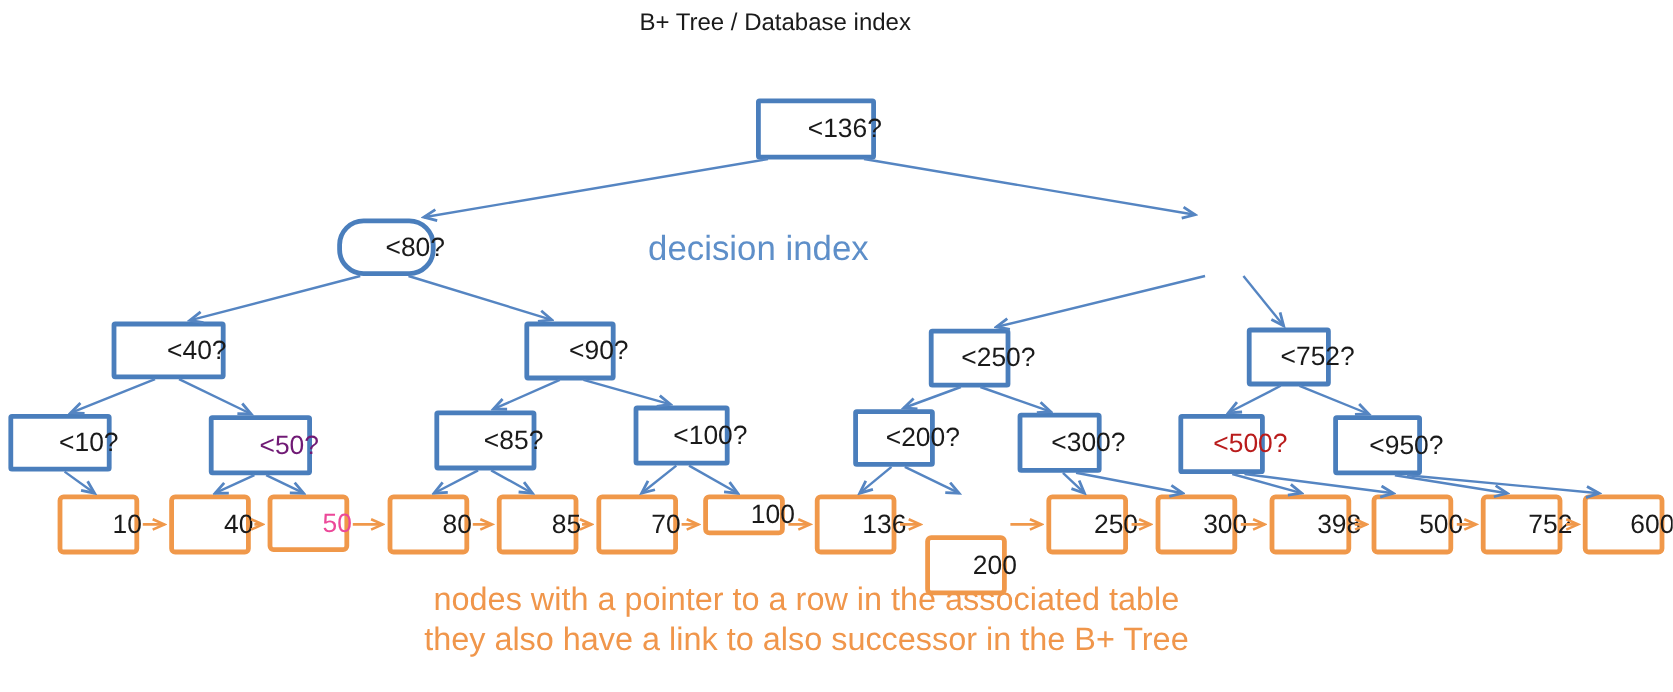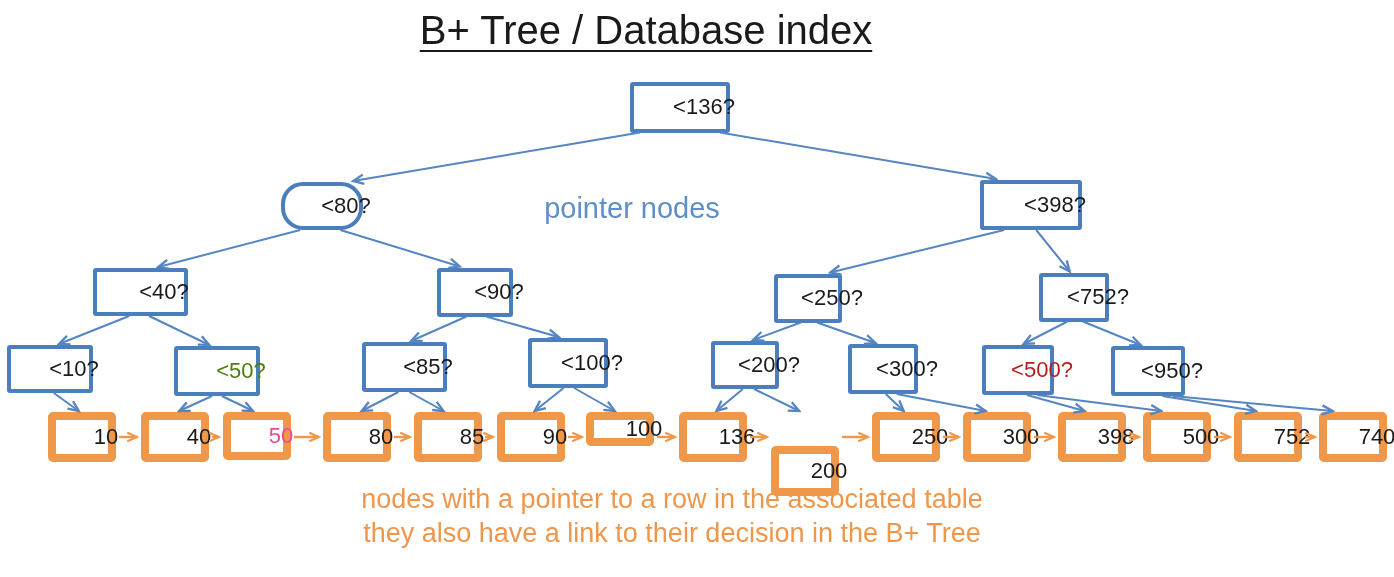--- a/index.html
+++ b/index.html
@@ -8,24 +8,23 @@
     width: 1394px;
     height: 577px;
     background: #ffffff;
     overflow: hidden;
     font-family: "Liberation Sans", "DejaVu Sans", sans-serif;
   }
   #page-title {
     position: absolute;
     left: 646px; top: 8px;
     transform: translateX(-50%);
-    font-size: 40px;
+    font-size: 20px;
     color: #1a1a1a;
     white-space: nowrap;
-    text-decoration: underline;
     text-decoration-thickness: 2px;
     text-underline-offset: 6px;
   }
   #decision-label {
     position: absolute;
     left: 632px; top: 208px;
     transform: translate(-50%,-50%);
     font-size: 29px;
     white-space: nowrap;
   }
@@ -50,54 +49,51 @@
     box-sizing: border-box;
     background: #ffffff;
     display: flex;
     align-items: center;
     justify-content: center;
     font-size: 22px;
     color: #1a1a1a;
     padding-left: 48px;
   }
   .node.decision { border: 4px solid #4A7EBC; border-radius: 3px; }
-  .node.leaf { border: 8px solid #14532d; border-radius: 5px; }
+  .node.leaf { border: 4px solid #14532d; border-radius: 5px; }
 </style>
 </head>
 <body>
 
 <div id="canvas">
   <div id="page-title" style="color: rgb(26, 26, 26);">B+ Tree / Database index</div>
-  <div id="decision-label" style="color: rgb(94, 143, 201);">pointer nodes</div>
+  <div id="decision-label" style="color: rgb(94, 143, 201);">decision index</div>
   <div id="stage">
       <div class="node decision" style="left: 630px; top: 81.5px; width: 100px; height: 51px; border-color: rgb(74, 126, 188); color: rgb(26, 26, 26);">
         <span>&lt;136?</span>
       </div>
       <div class="node decision" style="left: 281px; top: 182px; width: 82px; height: 48px; border-color: rgb(74, 126, 188); color: rgb(26, 26, 26); border-radius: 22px;">
         <span>&lt;80?</span>
       </div>
-      <div class="node decision" style="left: 980px; top: 180px; width: 102px; height: 50px; border-color: rgb(74, 126, 188); color: rgb(26, 26, 26);">
-        <span>&lt;398?</span>
-      </div>
       <div class="node decision" style="left: 92.5px; top: 268px; width: 95px; height: 48px; border-color: rgb(74, 126, 188); color: rgb(26, 26, 26);">
         <span>&lt;40?</span>
       </div>
       <div class="node decision" style="left: 437px; top: 267.5px; width: 76px; height: 49px; border-color: rgb(74, 126, 188); color: rgb(26, 26, 26);">
         <span>&lt;90?</span>
       </div>
       <div class="node decision" style="left: 774px; top: 273.5px; width: 68px; height: 49px; border-color: rgb(74, 126, 188); color: rgb(26, 26, 26);">
         <span>&lt;250?</span>
       </div>
       <div class="node decision" style="left: 1039px; top: 272.5px; width: 70px; height: 49px; border-color: rgb(74, 126, 188); color: rgb(26, 26, 26);">
         <span>&lt;752?</span>
       </div>
       <div class="node decision" style="left: 7px; top: 345px; width: 86px; height: 48px; border-color: rgb(74, 126, 188); color: rgb(26, 26, 26);">
         <span>&lt;10?</span>
       </div>
-      <div class="node decision" style="left: 174px; top: 346px; width: 86px; height: 50px; border-color: rgb(74, 126, 188); color: #4d7c0f;">
+      <div class="node decision" style="left: 174px; top: 346px; width: 86px; height: 50px; border-color: rgb(74, 126, 188); color: #701a75;">
         <span>&lt;50?</span>
       </div>
       <div class="node decision" style="left: 361.5px; top: 342px; width: 85px; height: 50px; border-color: rgb(74, 126, 188); color: rgb(26, 26, 26);">
         <span>&lt;85?</span>
       </div>
       <div class="node decision" style="left: 528px; top: 338px; width: 80px; height: 50px; border-color: rgb(74, 126, 188); color: rgb(26, 26, 26);">
         <span>&lt;100?</span>
       </div>
       <div class="node decision" style="left: 711px; top: 341px; width: 68px; height: 48px; border-color: rgb(74, 126, 188); color: rgb(26, 26, 26);">
         <span>&lt;200?</span>
@@ -120,21 +116,21 @@
       <div class="node leaf" style="left: 223px; top: 412px; width: 68px; height: 48px; border-color: rgb(240, 152, 74); color: #ec4899;">
         <span>50</span>
       </div>
       <div class="node leaf" style="left: 323px; top: 412px; width: 68px; height: 50px; border-color: rgb(240, 152, 74); color: rgb(26, 26, 26);">
         <span>80</span>
       </div>
       <div class="node leaf" style="left: 414px; top: 412px; width: 68px; height: 50px; border-color: rgb(240, 152, 74); color: rgb(26, 26, 26);">
         <span>85</span>
       </div>
       <div class="node leaf" style="left: 497px; top: 412px; width: 68px; height: 50px; border-color: rgb(240, 152, 74); color: rgb(26, 26, 26);">
-        <span>90</span>
+        <span>70</span>
       </div>
       <div class="node leaf" style="left: 586px; top: 412px; width: 68px; height: 34px; border-color: rgb(240, 152, 74); color: rgb(26, 26, 26);">
         <span>100</span>
       </div>
       <div class="node leaf" style="left: 679px; top: 412px; width: 68px; height: 50px; border-color: rgb(240, 152, 74); color: rgb(26, 26, 26);">
         <span>136</span>
       </div>
       <div class="node leaf" style="left: 771px; top: 412px; width: 68px; height: 50px; border-color: rgb(240, 152, 74); color: rgb(26, 26, 26); margin-top: 34px;">
         <span>200</span>
       </div>
@@ -147,21 +143,21 @@
       <div class="node leaf" style="left: 1058px; top: 412px; width: 68px; height: 50px; border-color: rgb(240, 152, 74); color: rgb(26, 26, 26);">
         <span>398</span>
       </div>
       <div class="node leaf" style="left: 1143px; top: 412px; width: 68px; height: 50px; border-color: rgb(240, 152, 74); color: rgb(26, 26, 26);">
         <span>500</span>
       </div>
       <div class="node leaf" style="left: 1234px; top: 412px; width: 68px; height: 50px; border-color: rgb(240, 152, 74); color: rgb(26, 26, 26);">
         <span>752</span>
       </div>
       <div class="node leaf" style="left: 1319px; top: 412px; width: 68px; height: 50px; border-color: rgb(240, 152, 74); color: rgb(26, 26, 26);">
-        <span>740</span>
+        <span>600</span>
       </div>
     </div>
   <div id="edges-layer"><svg width="1394" height="577" viewBox="0 0 1394 577">
      <defs>
        <marker id="ah-blue" viewBox="0 0 12 10" markerUnits="userSpaceOnUse" markerWidth="14" markerHeight="12" refX="10" refY="5" orient="auto">
          <path d="M1,1 L10,5 L1,9" fill="none" stroke="#5585C2" stroke-width="2"></path>
        </marker>
        <marker id="ah-orange" viewBox="0 0 12 10" markerUnits="userSpaceOnUse" markerWidth="13" markerHeight="11" refX="10" refY="5" orient="auto">
          <path d="M1,1 L10,5 L1,9" fill="none" stroke="#F0984A" stroke-width="2"></path>
        </marker>
@@ -205,15 +201,15 @@
         <line x1="750" y1="437" x2="767" y2="437" stroke="#F0984A" stroke-width="2.4" marker-end="url(#ah-orange)"></line>
         <line x1="842" y1="437" x2="868" y2="437" stroke="#F0984A" stroke-width="2.4" marker-end="url(#ah-orange)"></line>
         <line x1="943" y1="437" x2="959" y2="437" stroke="#F0984A" stroke-width="2.4" marker-end="url(#ah-orange)"></line>
         <line x1="1034" y1="437" x2="1054" y2="437" stroke="#F0984A" stroke-width="2.4" marker-end="url(#ah-orange)"></line>
         <line x1="1129" y1="437" x2="1139" y2="437" stroke="#F0984A" stroke-width="2.4" marker-end="url(#ah-orange)"></line>
         <line x1="1214" y1="437" x2="1230" y2="437" stroke="#F0984A" stroke-width="2.4" marker-end="url(#ah-orange)"></line>
         <line x1="1305" y1="437" x2="1315" y2="437" stroke="#F0984A" stroke-width="2.4" marker-end="url(#ah-orange)"></line>
    </svg></div>
   <div id="caption" style="color: rgb(240, 150, 75);">
     <div>nodes with a pointer to a row in the associated table</div>
-    <div>they also have a link to their decision in the B+ Tree</div>
+    <div>they also have a link to also successor in the B+ Tree</div>
   </div>
 </div>
 
 </body></html>

